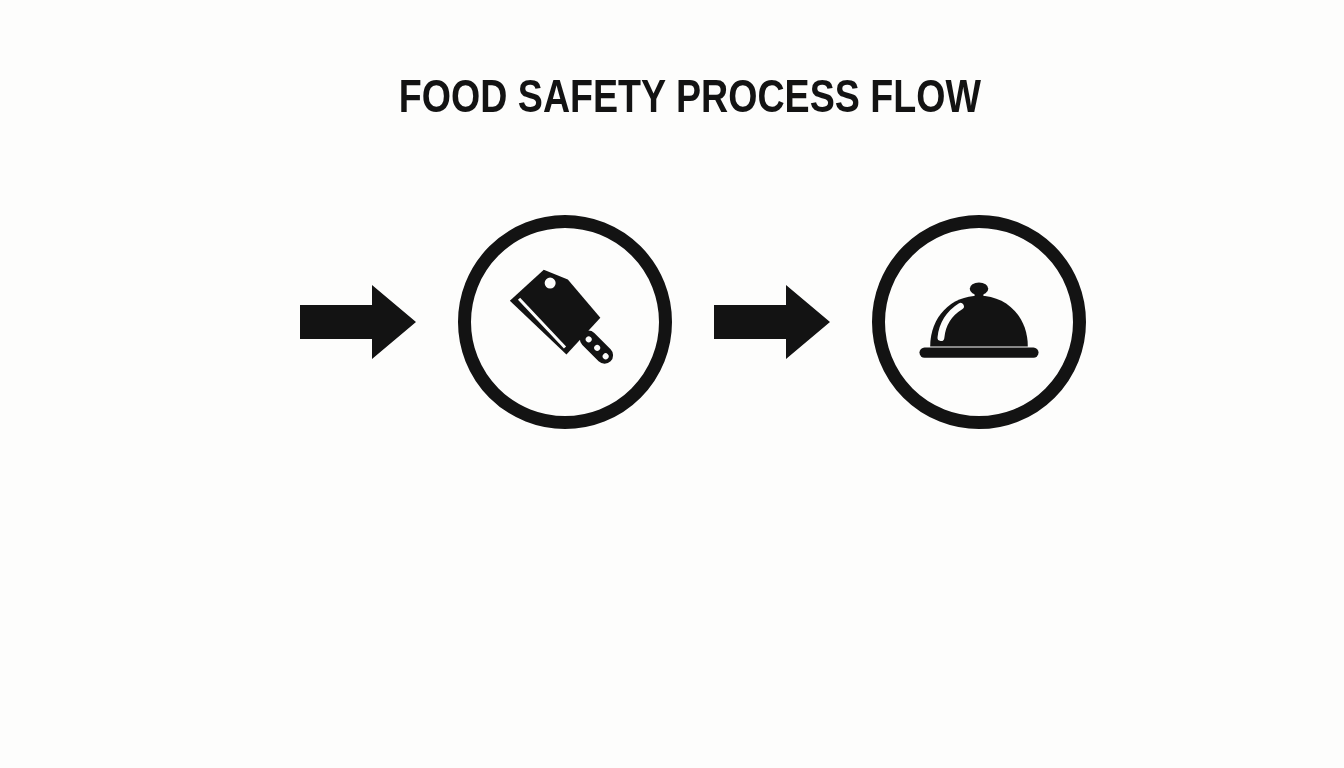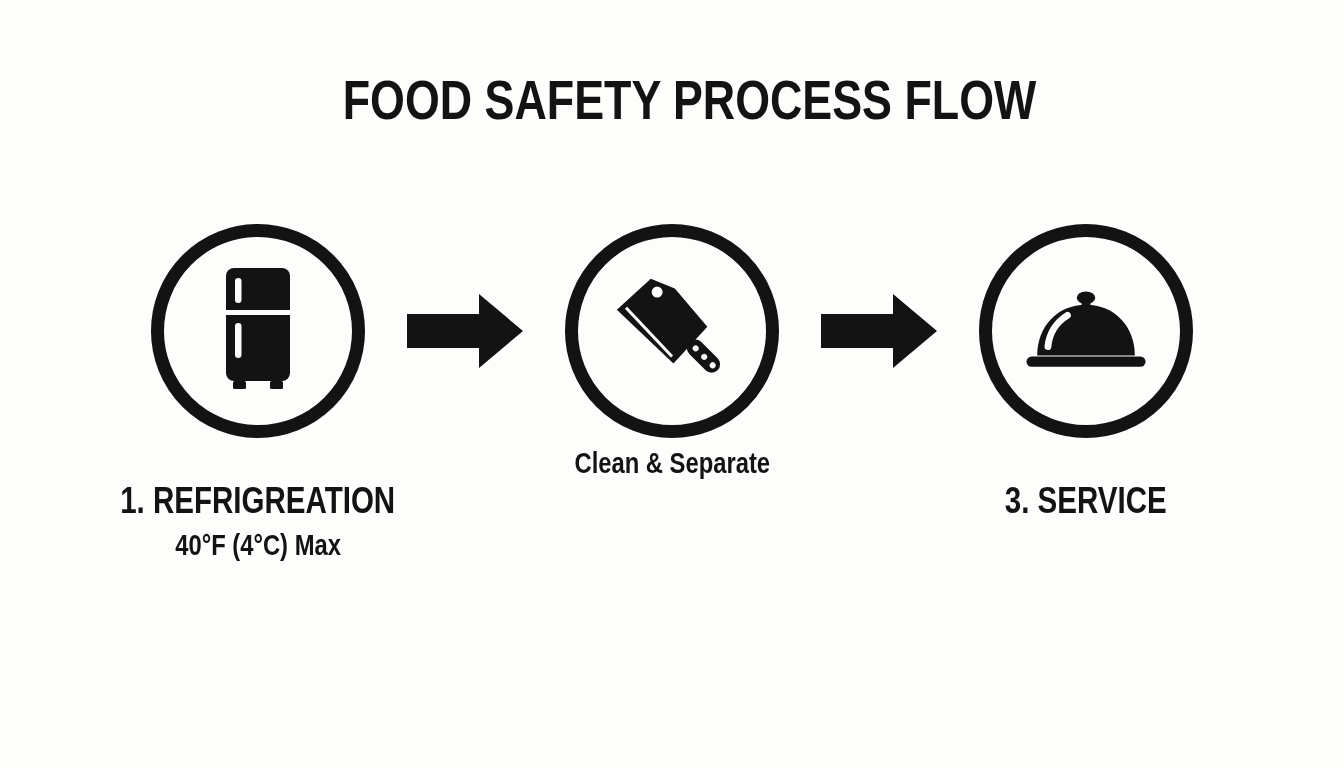--- a/index.html
+++ b/index.html
@@ -13,21 +13,21 @@
   }
   .canvas {
     position: relative;
     width: 1344px;
     height: 768px;
     color: #131313;
   }
   .title {
     margin-top: 72px;
     text-align: center;
-    font-size: 56px;
+    font-size: 47px;
     font-weight: 700;
     line-height: 1;
     white-space: nowrap;
     letter-spacing: 0px;
     margin-left: 36px;
   }
   .condensed {
     display: inline-block;
     transform: scaleX(0.80);
     transform-origin: center;
@@ -84,40 +84,20 @@
 <body>
 
 <div class="canvas">
 
   <div class="title">
     <span class="condensed">FOOD SAFETY PROCESS FLOW</span>
   </div>
 
   <div class="steps-row">
 
-    <div class="step-col">
-      <div class="step-circle">
-        <span>
-          <svg width="70" height="126" viewBox="0 0 70 126">
-            <rect x="3" y="0" width="64" height="113" rx="8" fill="#131313"></rect>
-            <rect x="10" y="113" width="13" height="8" rx="1.5" fill="#131313"></rect>
-            <rect x="47" y="113" width="13" height="8" rx="1.5" fill="#131313"></rect>
-            <rect x="3" y="42" width="64" height="5" fill="#fdfdfc"></rect>
-            <rect x="12" y="10" width="6.5" height="25" rx="3.2" fill="#fdfdfc"></rect>
-            <rect x="12" y="55" width="6.5" height="35" rx="3.2" fill="#fdfdfc"></rect>
-          </svg>
-        </span>
-      </div>
-      <div class="step-label">
-        <span class="condensed">1. REFRIGREATION</span>
-      </div>
-      <div class="step-detail">
-        <span class="condensed">40°F (4°C) Max</span>
-      </div>
-    </div>
 
     <div class="arrow-wrap">
       <svg width="116" height="74" viewBox="0 0 116 74">
         <polygon points="0,20 72,20 72,0 116,37 72,74 72,54 0,54" fill="#131313"></polygon>
       </svg>
     </div>
 
     <div class="step-col">
       <div class="step-circle">
         <span>
@@ -127,42 +107,36 @@
               <circle cx="28" cy="49" r="5.5" fill="#fdfdfc"></circle>
               <path d="M17,82 L84,84" stroke="#fdfdfc" stroke-width="3" fill="none"></path>
               <rect x="86" y="53" width="40" height="17" rx="8.5" fill="#131313"></rect>
               <circle cx="95" cy="61.5" r="3" fill="#fdfdfc"></circle>
               <circle cx="107" cy="61.5" r="3" fill="#fdfdfc"></circle>
               <circle cx="119" cy="61.5" r="3" fill="#fdfdfc"></circle>
             </g>
           </svg>
         </span>
       </div>
-      <div class="step-detail">
-        <span class="condensed">Clean &amp; Separate</span>
-      </div>
     </div>
 
     <div class="arrow-wrap">
       <svg width="116" height="74" viewBox="0 0 116 74">
         <polygon points="0,20 72,20 72,0 116,37 72,74 72,54 0,54" fill="#131313"></polygon>
       </svg>
     </div>
 
     <div class="step-col">
       <div class="step-circle">
         <span>
           <svg width="128" height="82" viewBox="0 0 130 84">
             <ellipse cx="65" cy="8" rx="9.5" ry="6.5" fill="#131313"></ellipse>
             <rect x="60.5" y="9" width="9" height="10" fill="#131313"></rect>
             <path d="M15,67 C15,37 36,15 65,15 C94,15 115,37 115,67 Z" fill="#131313"></path>
             <path d="M26,58 A42,42 0 0 1 46,26" stroke="#fdfdfc" stroke-width="7" fill="none" stroke-linecap="round"></path>
             <rect x="4" y="68" width="122" height="10.5" rx="5.25" fill="#131313"></rect>
           </svg>
         </span>
       </div>
-      <div class="step-label">
-        <span class="condensed">3. SERVICE</span>
-      </div>
     </div>
 
   </div>
 </div>
 
 </body></html>

